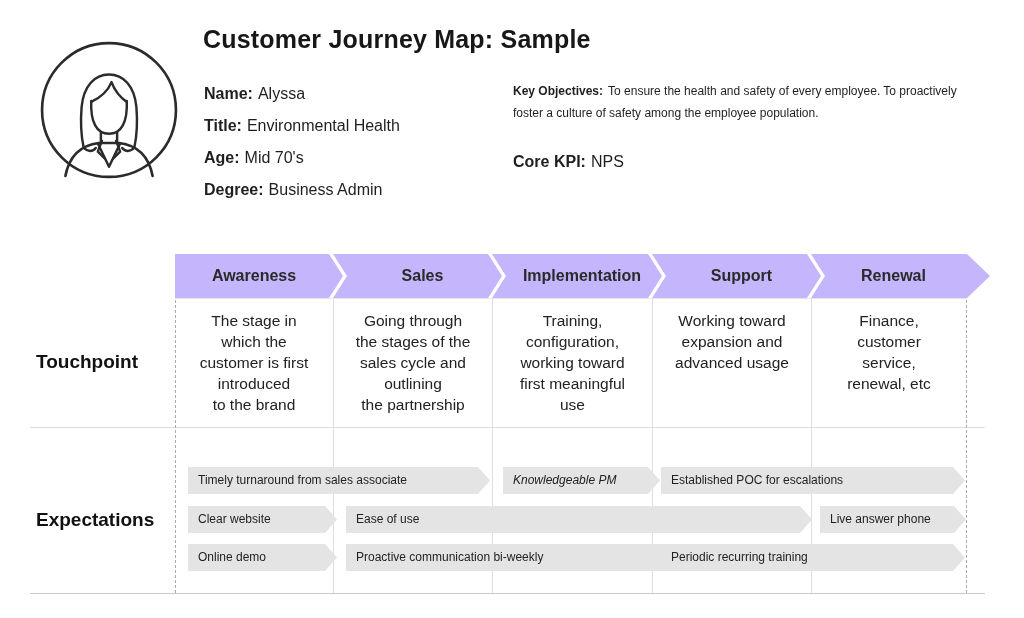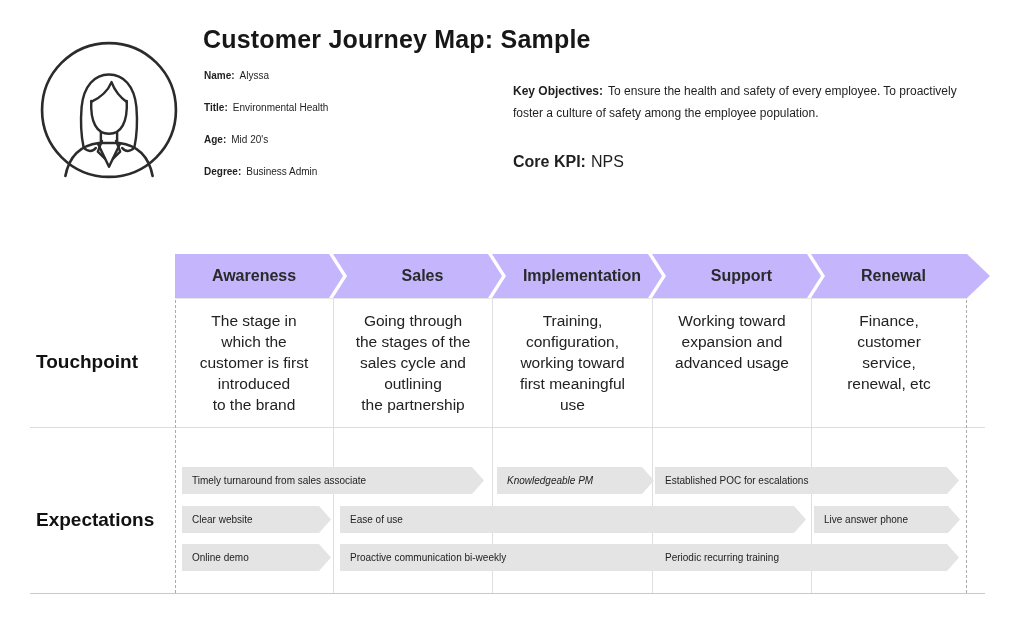--- a/index.html
+++ b/index.html
@@ -10,21 +10,21 @@
     font-family:"Liberation Sans", sans-serif;
     color:#1f1f1f;
     overflow:hidden;
   }
   
   .avatar{position:absolute;left:38px;top:33px;width:142px;height:154px;}
   .page-title{
     position:absolute;left:203px;top:25px;
     font-size:25px;font-weight:bold;color:#171717;letter-spacing:.2px;
   }
-  .persona-fields{position:absolute;left:204px;top:68px;font-size:10px;line-height:16px;}
+  .persona-fields{position:absolute;left:204px;top:86px;font-size:16px;line-height:16px;}
   .persona-field{margin-bottom:16px;}
   .lbl{font-weight:bold;margin-right:5px;}
   .objectives{position:absolute;left:513px;top:80px;width:448px;font-size:12px;line-height:22px;}
   .kpi{position:absolute;left:513px;top:153px;font-size:16px;}
   
   .stage{
     position:absolute;top:254px;height:44px;
     background:#c4b5fd;
     color:#2a2a2a;font-size:16px;font-weight:bold;
     line-height:44px;text-align:center;
@@ -43,22 +43,22 @@
   .tp{
     position:absolute;top:310px;
     font-size:15.5px;line-height:21px;color:#222;
     text-align:center;white-space:pre-line;
   }
   
   .pill{
     position:absolute;height:27px;
     background:#e4e4e4;
     clip-path:polygon(0 0, calc(100% - 12px) 0, 100% 50%, calc(100% - 12px) 100%, 0 100%);
-    font-size:10px;line-height:27px;color:#222;
-    padding-left:10px;box-sizing:border-box;white-space:nowrap;
+    font-size:12px;line-height:27px;color:#222;
+    padding-left:10px;box-sizing:border-box;white-space:nowrap;margin-left:6px;
   }
 </style>
 </head>
 <body>
 
 <div class="page">
 
   <div class="avatar">
     <svg viewBox="0 0 140 150" width="142" height="154">
       <g fill="none" stroke="#2b2b2b" stroke-width="2.4" stroke-linecap="round" stroke-linejoin="round">
@@ -86,21 +86,21 @@
   <div class="page-title">Customer Journey Map: Sample</div>
 
   <div class="persona-fields">
     <div class="persona-field">
       <span class="lbl">Name:</span><span>Alyssa</span>
     </div>
     <div class="persona-field">
       <span class="lbl">Title:</span><span>Environmental Health</span>
     </div>
     <div class="persona-field">
-      <span class="lbl">Age:</span><span>Mid 20's</span>
+      <span class="lbl">Age:</span><span>Mid 70's</span>
     </div>
     <div class="persona-field">
       <span class="lbl">Degree:</span><span>Business Admin</span>
     </div>
   </div>
 
   <div class="objectives">
     <span class="lbl">Key Objectives:</span><span>To ensure the health and safety of every employee. To proactively foster a culture of safety among the employee population.</span>
   </div>
   <div class="kpi">

